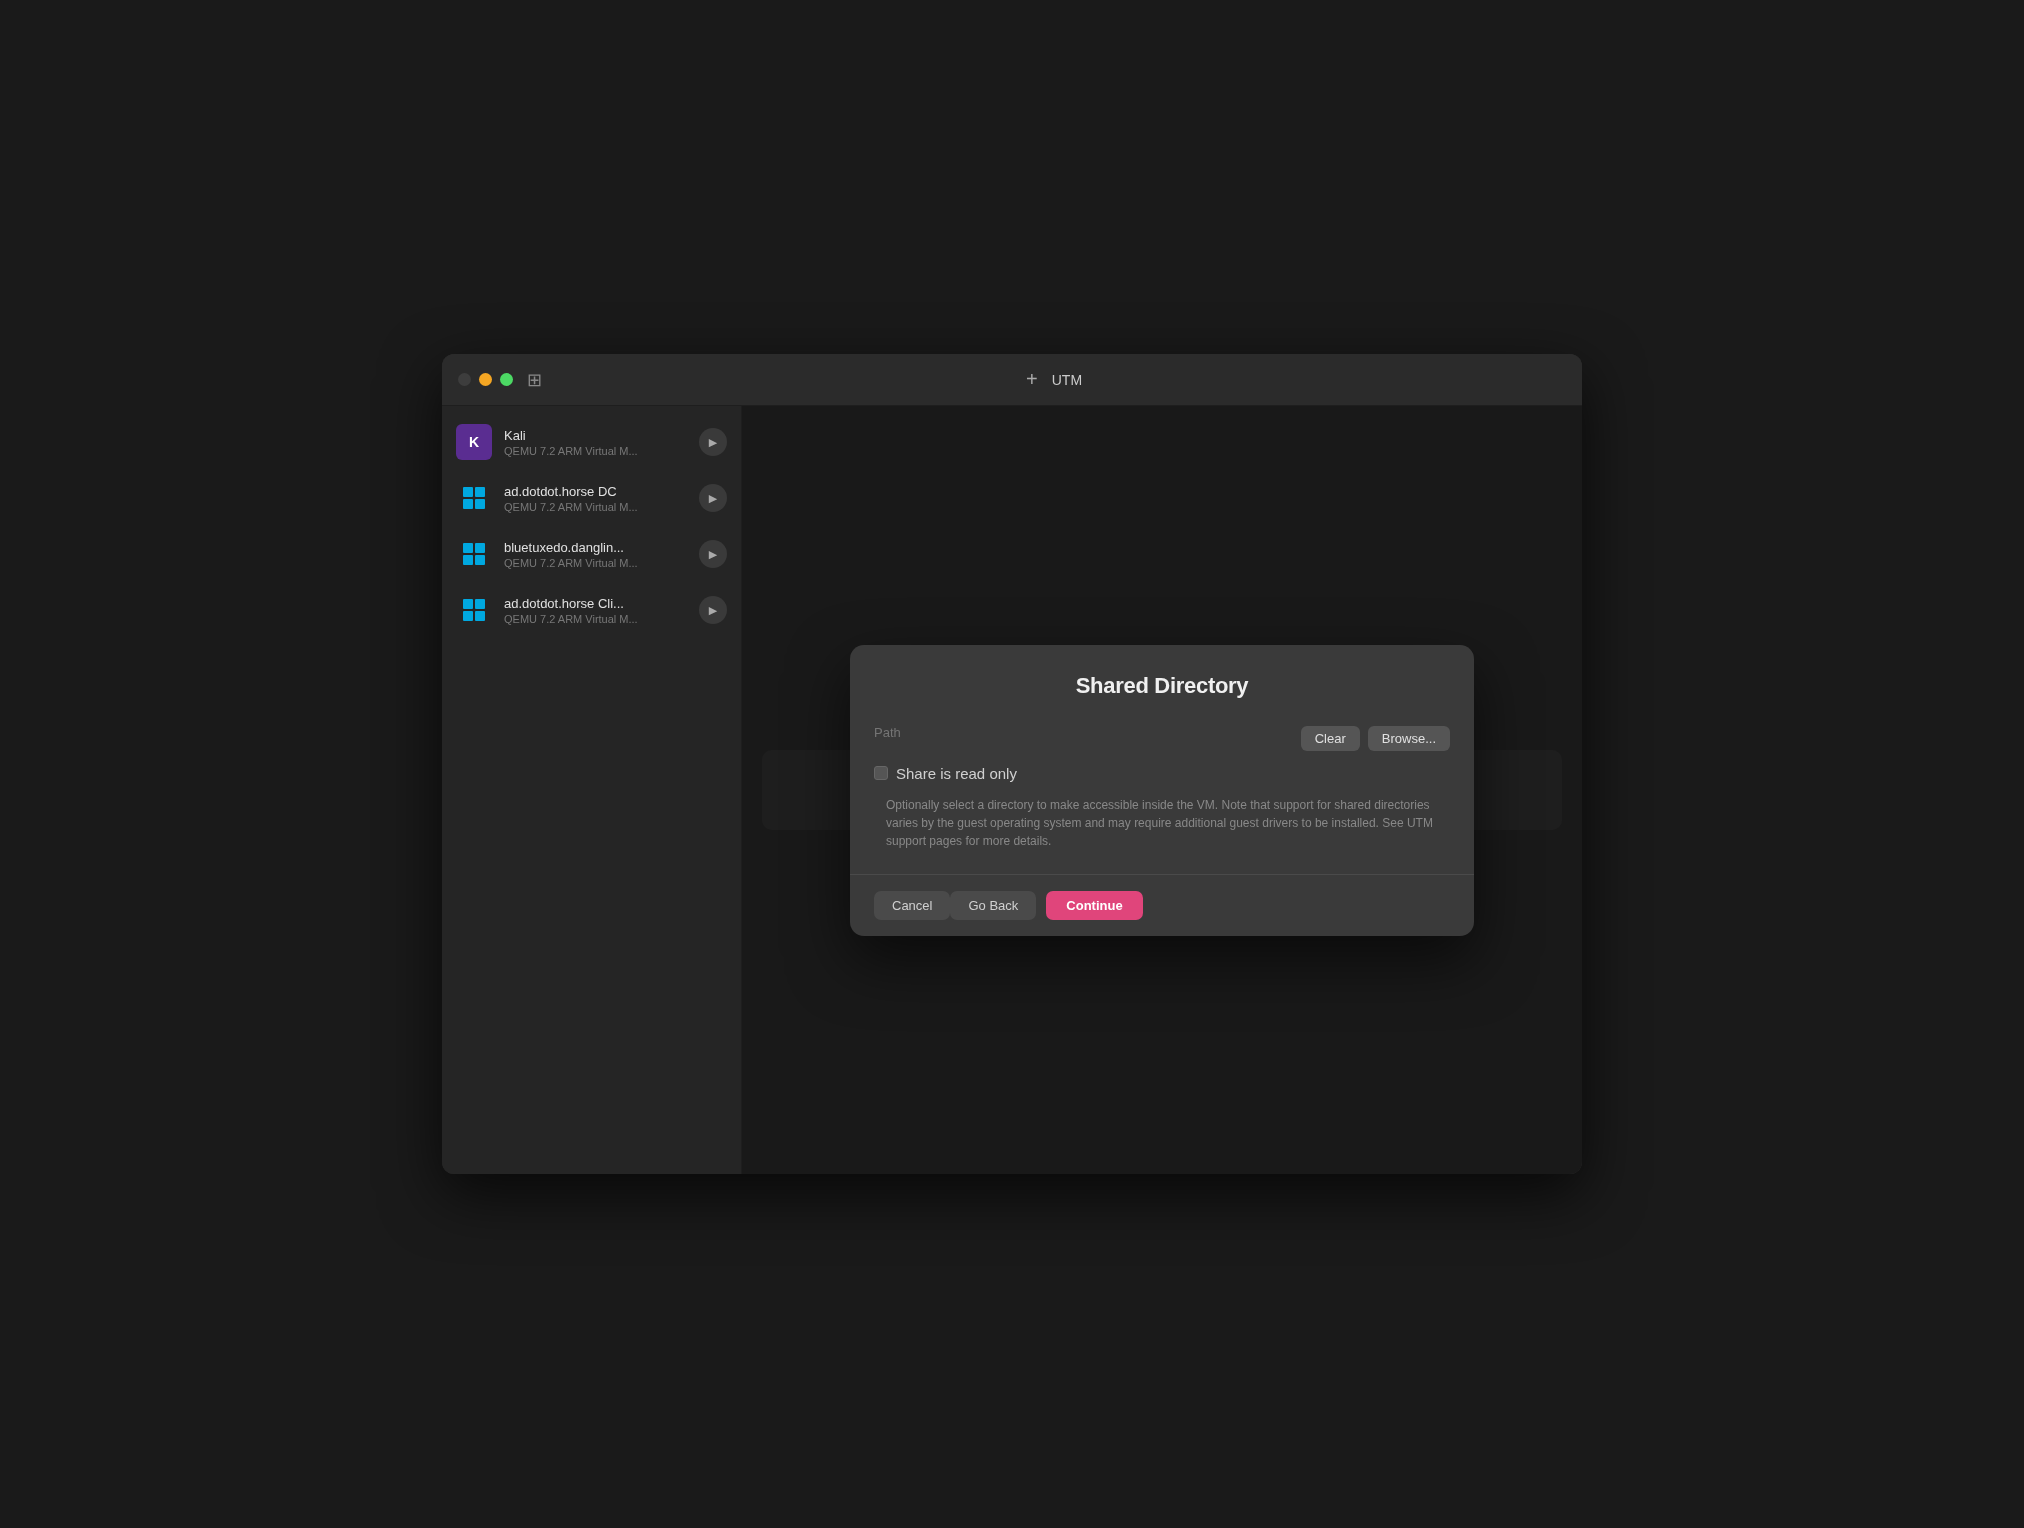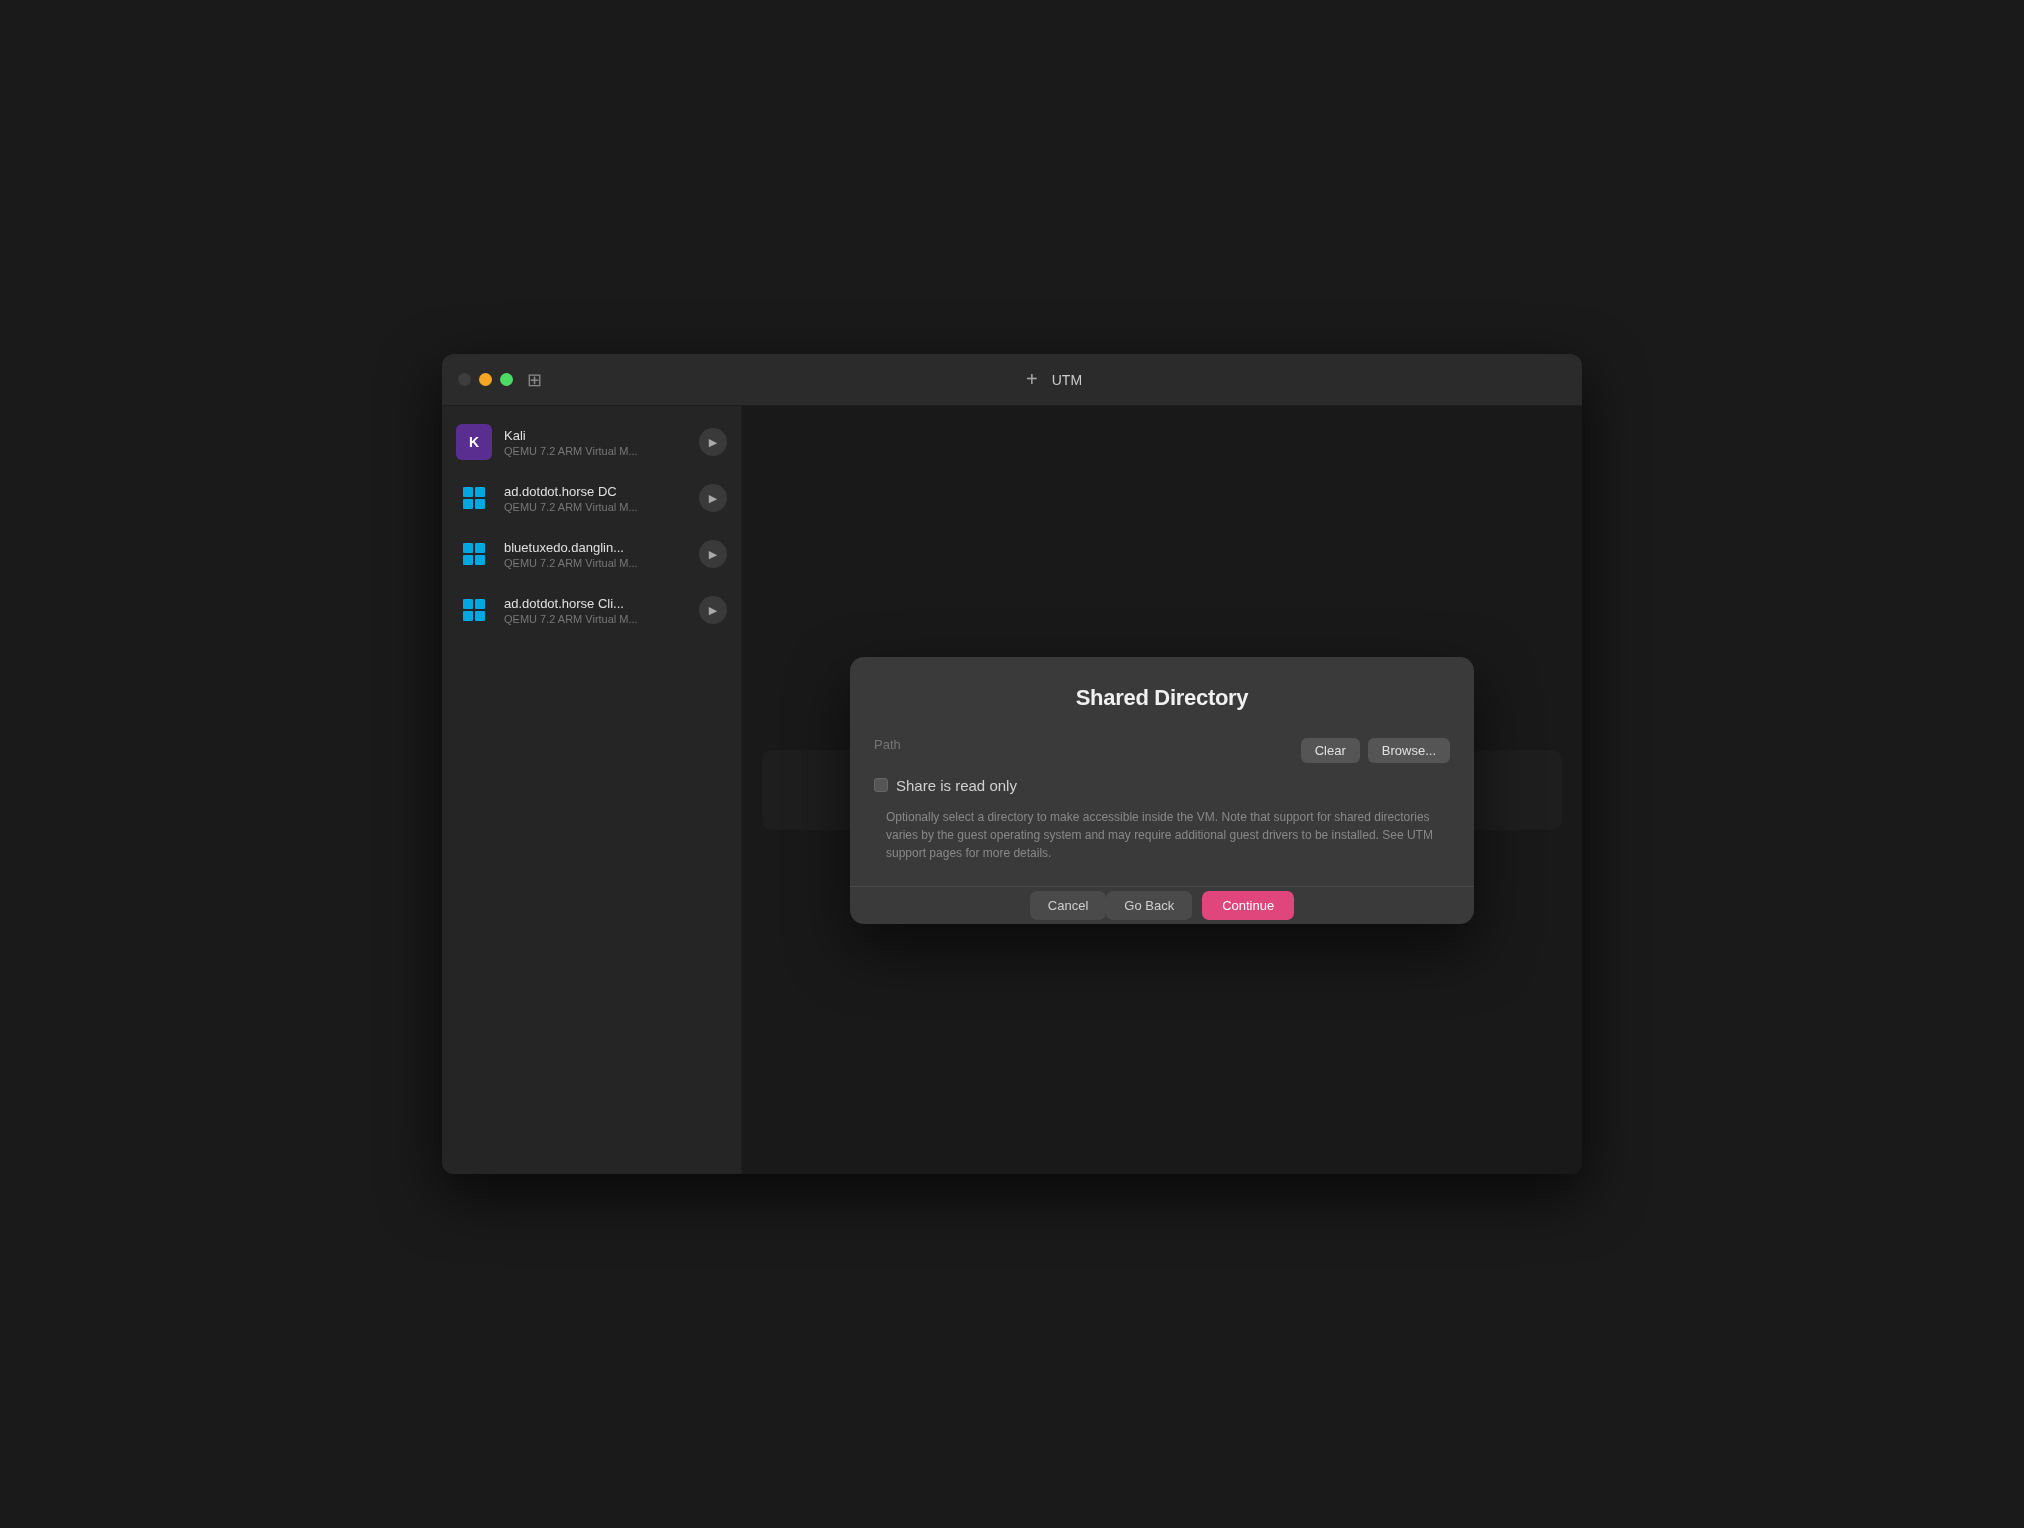--- a/index.html
+++ b/index.html
@@ -281,24 +281,24 @@
     }
 
     .modal-description {
       color: #888;
       font-size: 12px;
       line-height: 1.5;
       margin-left: 12px;
     }
 
     .modal-footer {
-      padding: 4px 24px;
-      display: flex;
-      align-items: center;
-      justify-content: center;
+      padding: 16px 24px;
+      display: flex;
+      align-items: center;
+      justify-content: flex-start;
       border-top: 1px solid #4a4a4a;
     }
 
     .btn-cancel {
       background: #4a4a4a;
       color: #d0d0d0;
       padding: 7px 18px;
       border-radius: 7px;
       border: none;
       font-size: 13px;
@@ -320,21 +320,21 @@
       cursor: pointer;
     }
 
     .btn-continue {
       background: #e0457b;
       color: #fff;
       padding: 7px 20px;
       border-radius: 7px;
       border: none;
       font-size: 13px;
-      font-weight: 400;
+      font-weight: 700;
       cursor: pointer;
     }
 
     
     .win-icon {
       display: grid;
       grid-template-columns: 1fr 1fr;
       gap: 2px;
       width: 22px;
       height: 22px;

